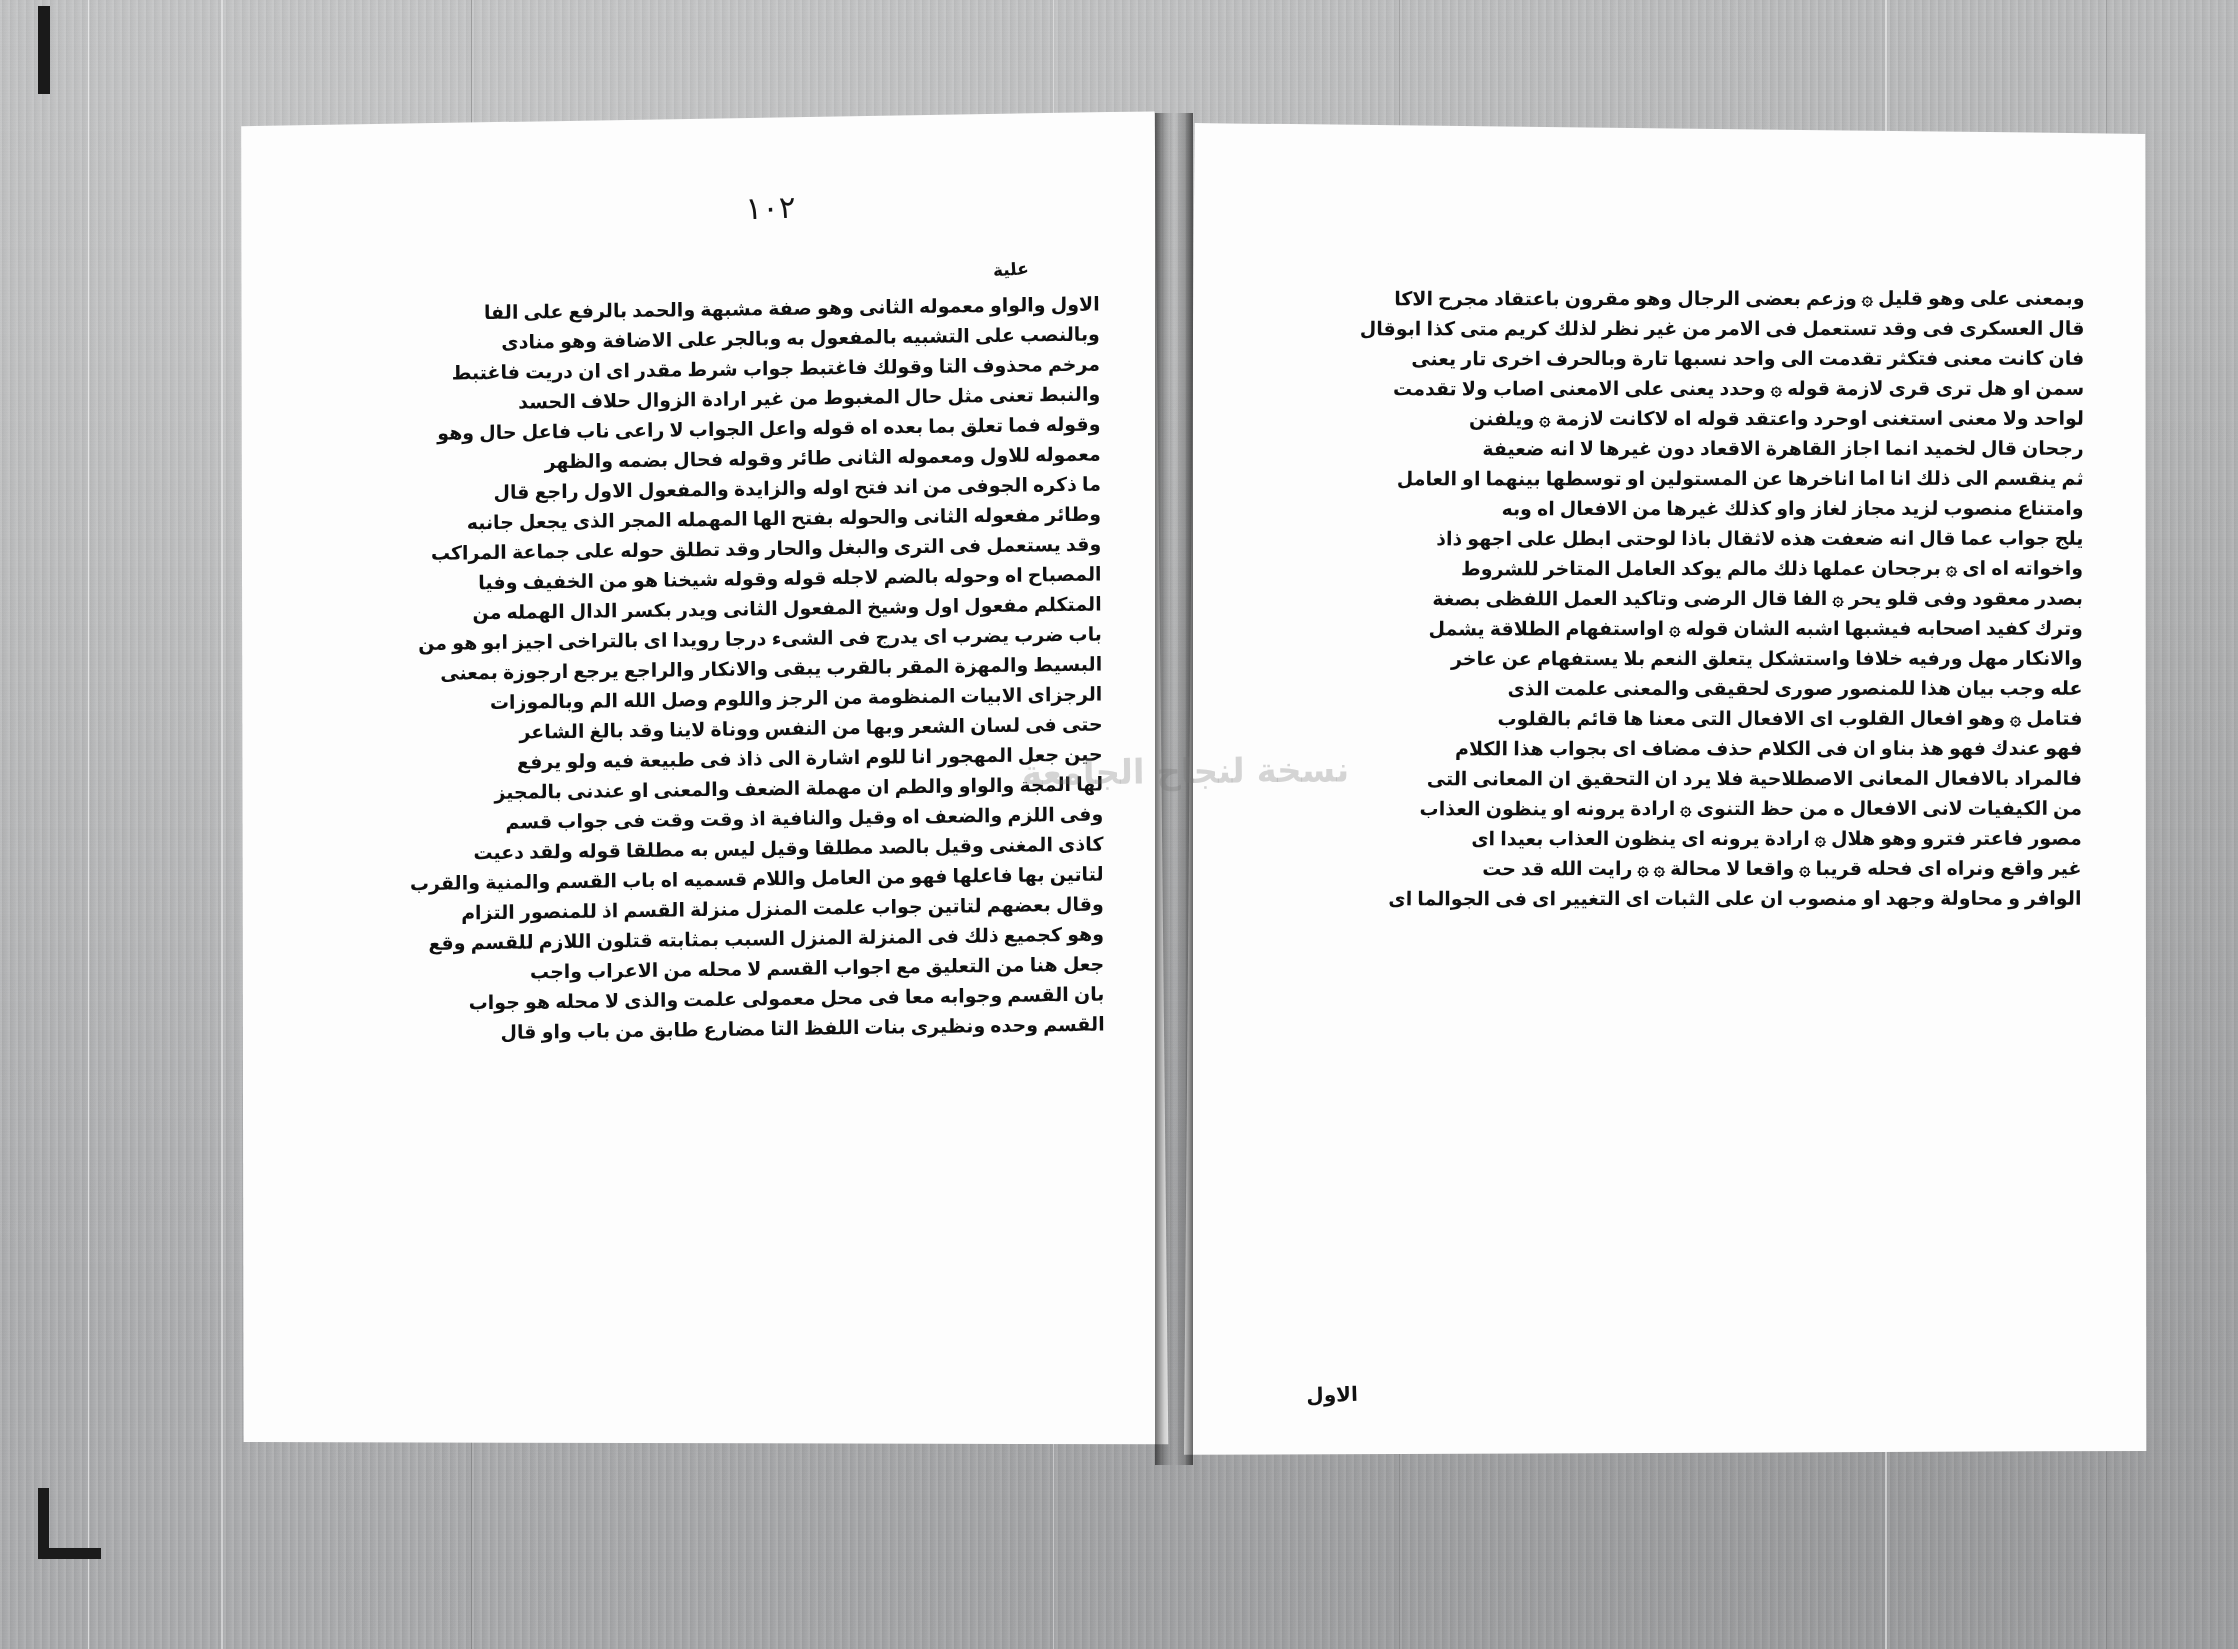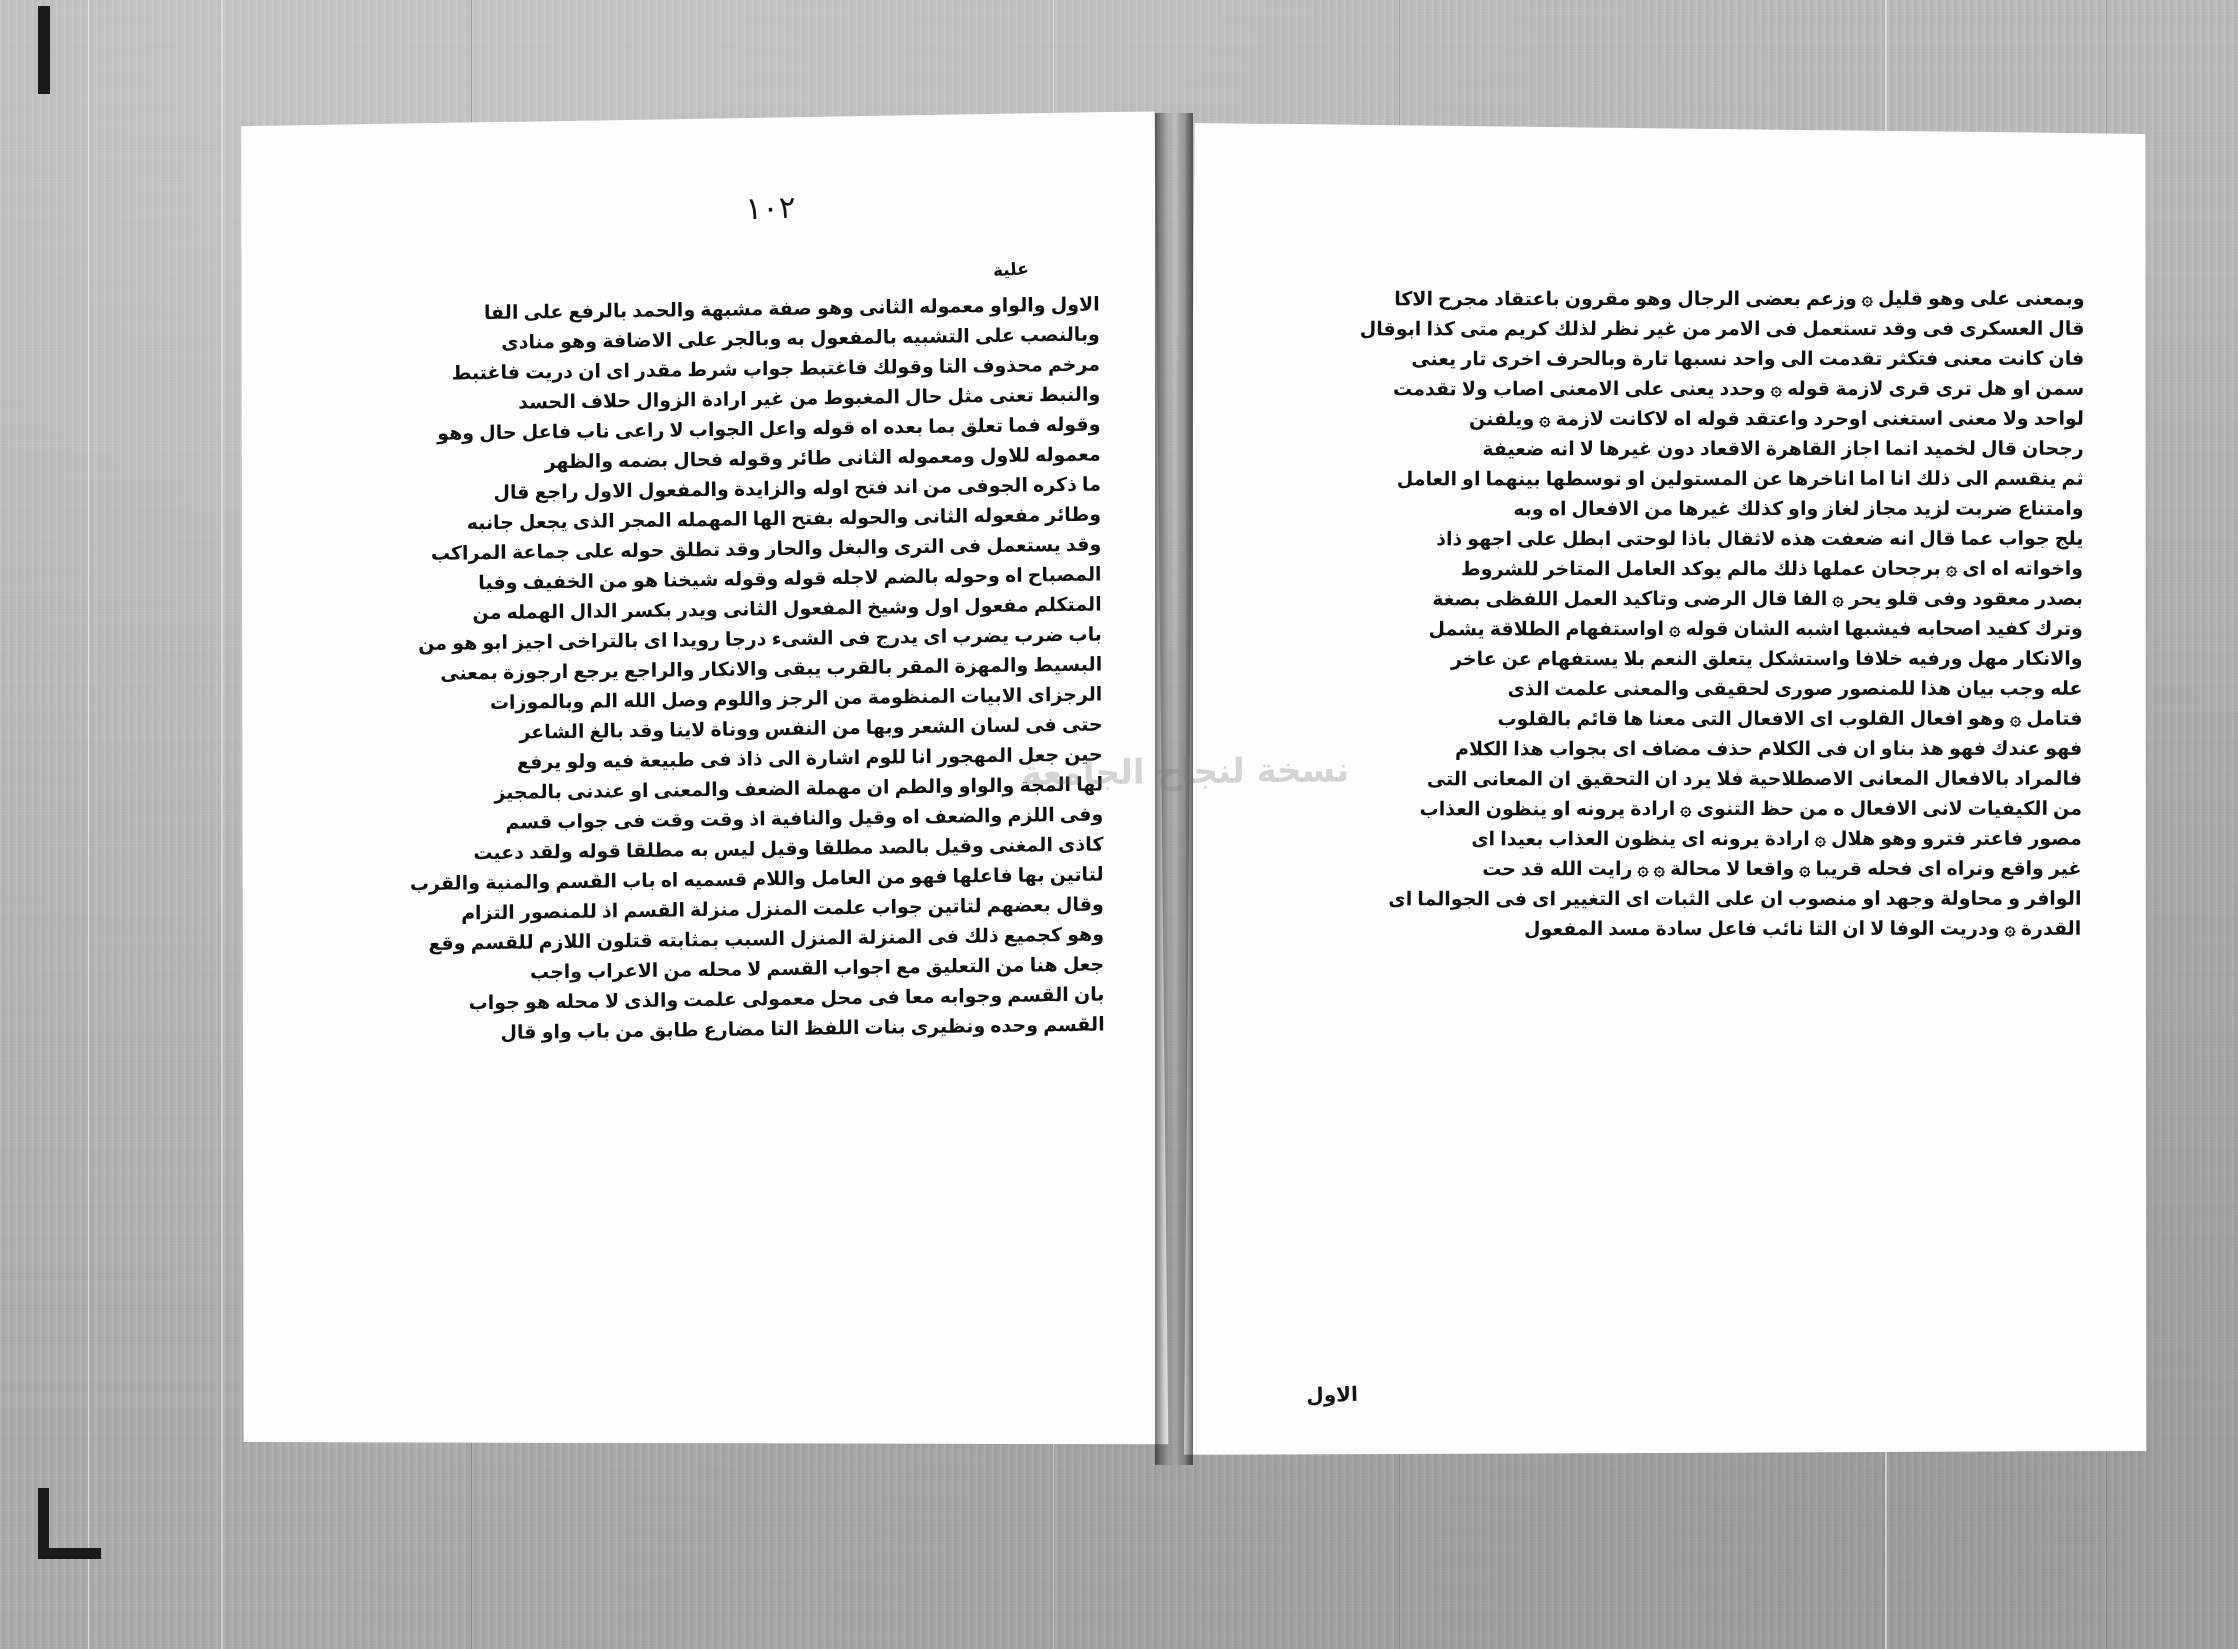--- a/index.html
+++ b/index.html
@@ -259,35 +259,34 @@
     <div class="page-edge"></div>
 
     <div class="textblock tb-right">
       <p>وبمعنى على وهو قليل ۞ وزعم بعضى الرجال وهو مقرون باعتقاد مجرح الاكا</p>
       <p>قال العسكرى فى وقد تستعمل فى الامر من غير نظر لذلك كريم متى كذا ابوقال</p>
       <p>فان كانت معنى فتكثر تقدمت الى واحد نسبها تارة وبالحرف اخرى تار يعنى</p>
       <p>سمن او هل ترى قرى لازمة قوله ۞ وحدد يعنى على الامعنى اصاب ولا تقدمت</p>
       <p>لواحد ولا معنى استغنى اوحرد واعتقد قوله اه لاكانت لازمة ۞ ويلفنن</p>
       <p>رجحان قال لخميد انما اجاز القاهرة الاقعاد دون غيرها لا انه ضعيفة</p>
       <p>ثم ينقسم الى ذلك انا اما اناخرها عن المستولين او توسطها بينهما او العامل</p>
-      <p>وامتناع ضربت لزيد مجاز لغاز واو كذلك غيرها من الافعال اه وبه</p>
+      <p>وامتناع منصوب لزيد مجاز لغاز واو كذلك غيرها من الافعال اه وبه</p>
       <p>يلج جواب عما قال انه ضعفت هذه لاثقال باذا لوحتى ابطل على اجهو ذاذ</p>
       <p>واخواته اه اى ۞ برجحان عملها ذلك مالم يوكد العامل المتاخر للشروط</p>
       <p>بصدر معقود وفى قلو يحر ۞ الفا قال الرضى وتاكيد العمل اللفظى بصغة</p>
       <p>وترك كفيد اصحابه فيشبها اشبه الشان قوله ۞ اواستفهام الطلاقة يشمل</p>
       <p>والانكار مهل ورفيه خلافا واستشكل يتعلق النعم بلا يستفهام عن عاخر</p>
       <p>عله وجب بيان هذا للمنصور صورى لحقيقى والمعنى علمت الذى</p>
       <p>فتامل ۞ وهو افعال القلوب اى الافعال التى معنا ها قائم بالقلوب</p>
       <p>فهو عندك فهو هذ بناو ان فى الكلام حذف مضاف اى بجواب هذا الكلام</p>
       <p>فالمراد بالافعال المعانى الاصطلاحية فلا يرد ان التحقيق ان المعانى التى</p>
       <p>من الكيفيات لانى الافعال ه من حظ التنوى ۞ ارادة يرونه او ينظون العذاب</p>
       <p>مصور فاعتر فترو وهو هلال ۞ ارادة يرونه اى ينظون العذاب بعيدا اى</p>
       <p>غير واقع ونراه اى فحله قريبا ۞ واقعا لا محالة ۞ ۞ رايت الله قد حت</p>
       <p>الوافر و محاولة وجهد او منصوب ان على الثبات اى التغيير اى فى الجوالما اى</p>
-      <p>القدرة ۞ ودريت الوفا لا ان التا نائب فاعل سادة مسد المفعول</p>
     </div>
 
     <div class="marginal catchword">الاول</div>
   </div>
 
   <div class="gutter"></div>
 
   <div class="watermark">نسخة لنجاح الجامعة</div>
 </div>
 

